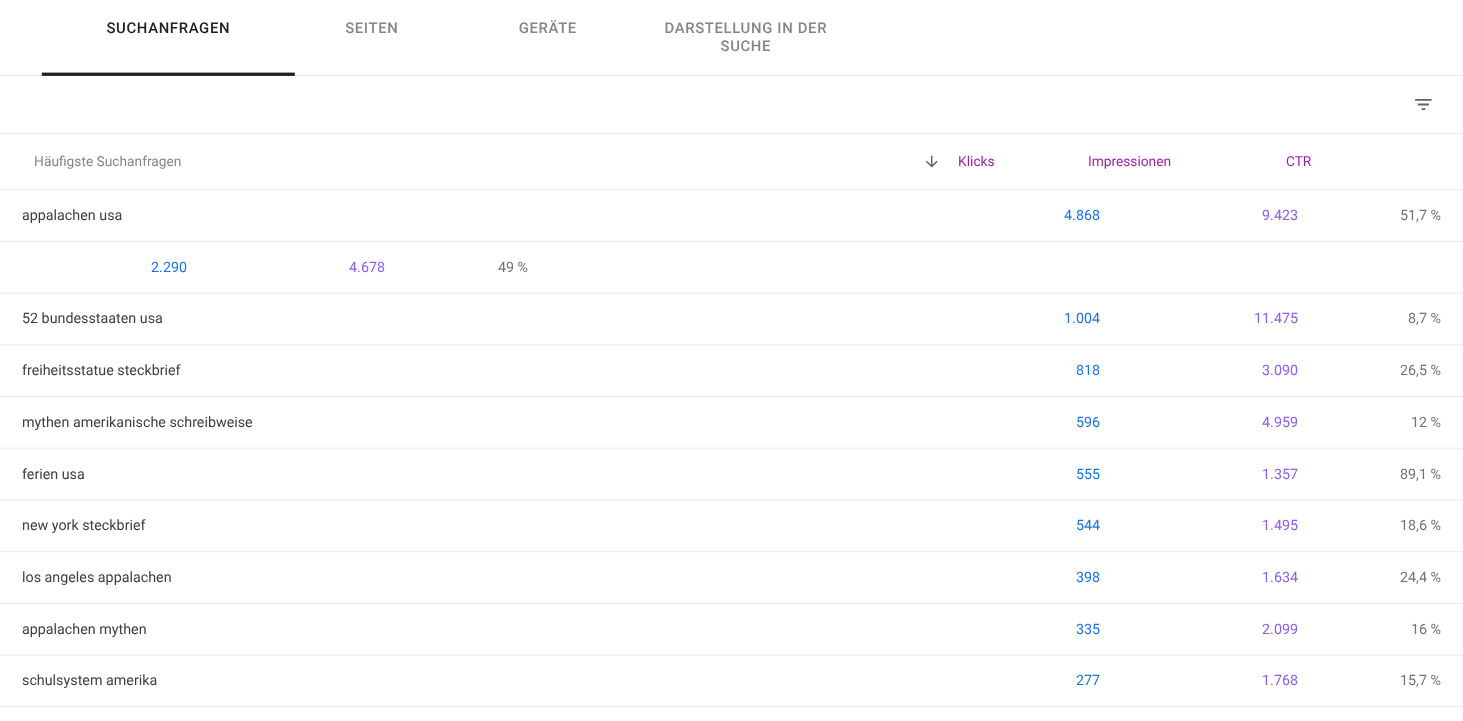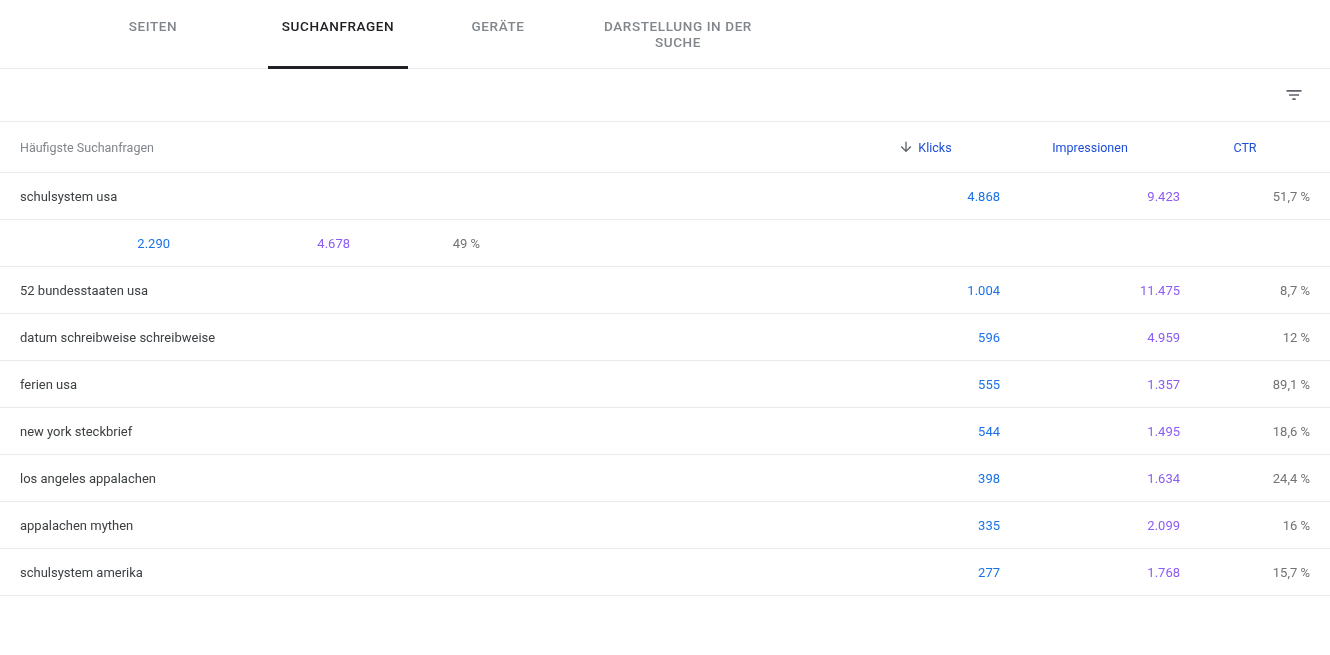--- a/index.html
+++ b/index.html
@@ -55,21 +55,21 @@
       color: #5f6368;
     }
     .table {
       width: 100%;
     }
     .thead {
       display: flex;
       align-items: center;
       border-bottom: 1px solid #e8eaed;
       border-top: 1px solid #e8eaed;
-      padding: 0 20px;
+      padding: 0 31px;
       height: 52px;
       color: #80868b;
       font-size: 12.5px;
     }
     .trow {
       display: flex;
       align-items: center;
       border-bottom: 1px solid #e8eaed;
       padding: 0 20px;
       height: 47px;
@@ -93,37 +93,37 @@
       color: #8b5cf6;
     }
     .col-ctr {
       width: 130px;
       text-align: right;
       color: #737373;
     }
     .thead .col-clicks,
     .thead .col-impr,
     .thead .col-ctr {
-      color: #1d4ed8;
-      display: flex;
-      justify-content: center;
-      align-items: center;
-      gap: 4px;
+      color: #a21caf;
+      display: flex;
+      justify-content: flex-start;
+      align-items: center;
+      gap: 16px;
     }
     .sort-icon {
       display:inline-flex;
       align-items:center;
     }
   </style>
 </head>
 <body>
 
 <div class="tabs">
+  <div class="tab active">SUCHANFRAGEN</div>
   <div class="tab">SEITEN</div>
-  <div class="tab active">SUCHANFRAGEN</div>
   <div class="tab">GERÄTE</div>
   <div class="tab">DARSTELLUNG IN DER SUCHE</div>
 </div>
 
 <div class="filter-row">
   <div class="filter-icon">
     <svg width="20" height="20" viewBox="0 0 24 24" fill="currentColor">
       <path d="M10 18h4v-2h-4v2zM3 6v2h18V6H3zm3 7h12v-2H6v2z"></path>
     </svg>
   </div>
@@ -142,38 +142,44 @@
     </div>
     <div class="col-impr">
       <span>Impressionen</span>
     </div>
     <div class="col-ctr">
       <span>CTR</span>
     </div>
   </div>
   <div id="tbody">
       <div class="trow">
-        <div class="col-query">schulsystem usa</div>
+        <div class="col-query">appalachen usa</div>
         <div class="col-clicks">4.868</div>
         <div class="col-impr">9.423</div>
         <div class="col-ctr">51,7 %</div>
       </div>
       <div class="trow">
         <div class="col-clicks">2.290</div>
         <div class="col-impr">4.678</div>
         <div class="col-ctr">49 %</div>
       </div>
       <div class="trow">
         <div class="col-query">52 bundesstaaten usa</div>
         <div class="col-clicks">1.004</div>
         <div class="col-impr">11.475</div>
         <div class="col-ctr">8,7 %</div>
       </div>
       <div class="trow">
-        <div class="col-query">datum schreibweise schreibweise</div>
+        <div class="col-query">freiheitsstatue steckbrief</div>
+        <div class="col-clicks">818</div>
+        <div class="col-impr">3.090</div>
+        <div class="col-ctr">26,5 %</div>
+      </div>
+      <div class="trow">
+        <div class="col-query">mythen amerikanische schreibweise</div>
         <div class="col-clicks">596</div>
         <div class="col-impr">4.959</div>
         <div class="col-ctr">12 %</div>
       </div>
       <div class="trow">
         <div class="col-query">ferien usa</div>
         <div class="col-clicks">555</div>
         <div class="col-impr">1.357</div>
         <div class="col-ctr">89,1 %</div>
       </div>

